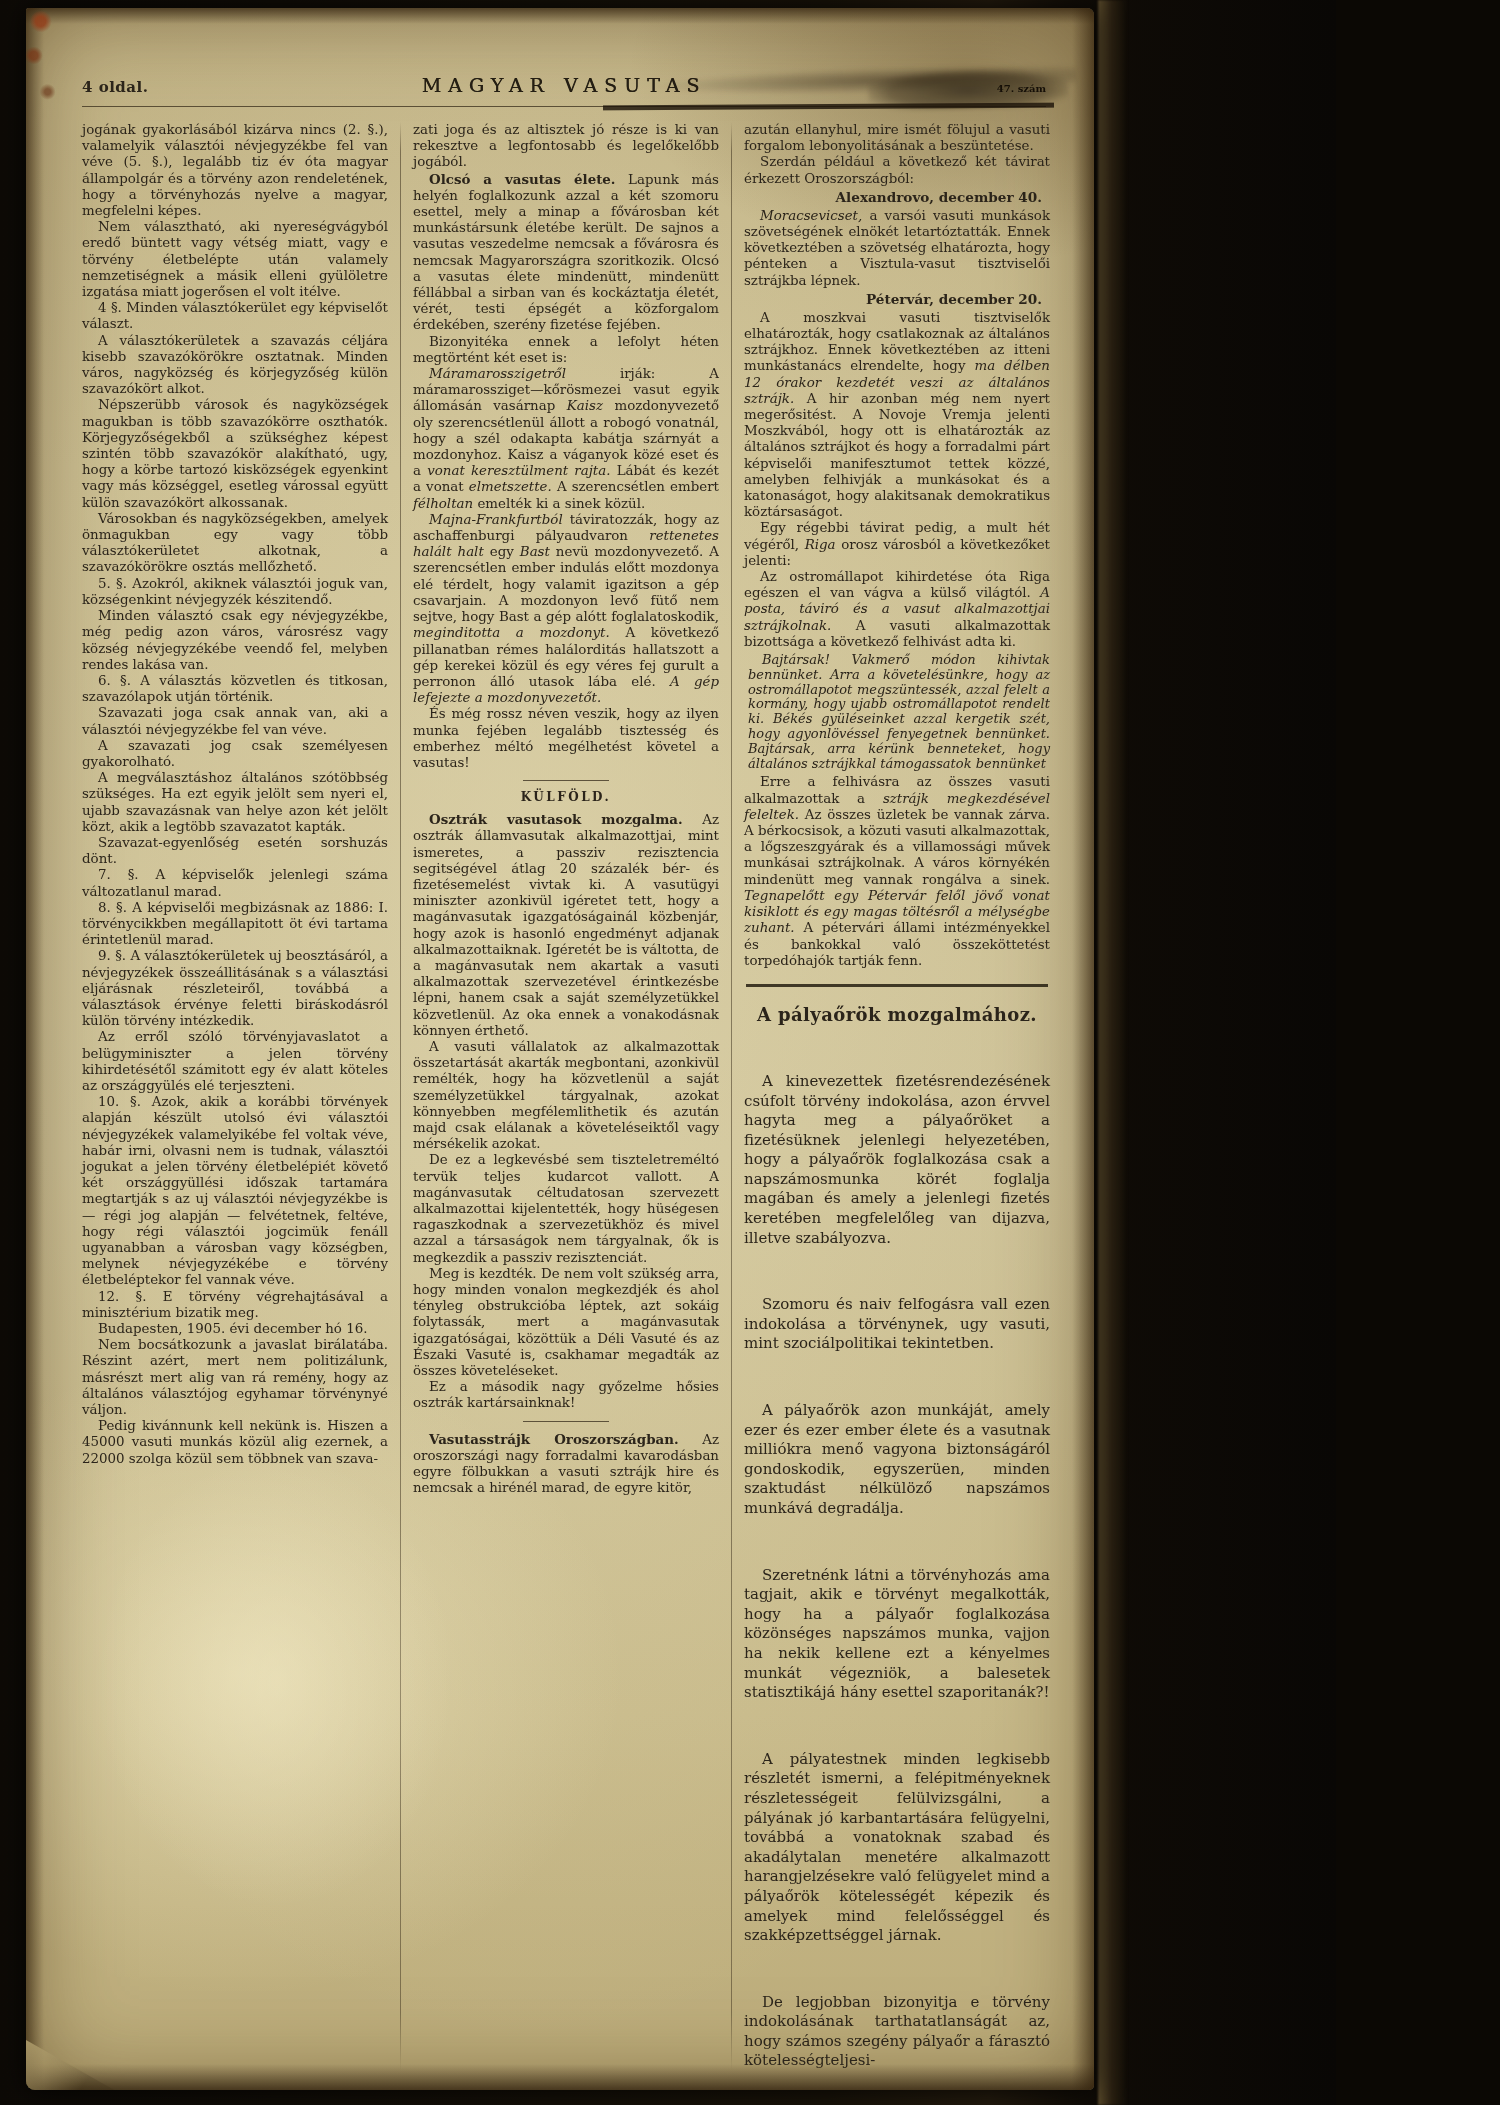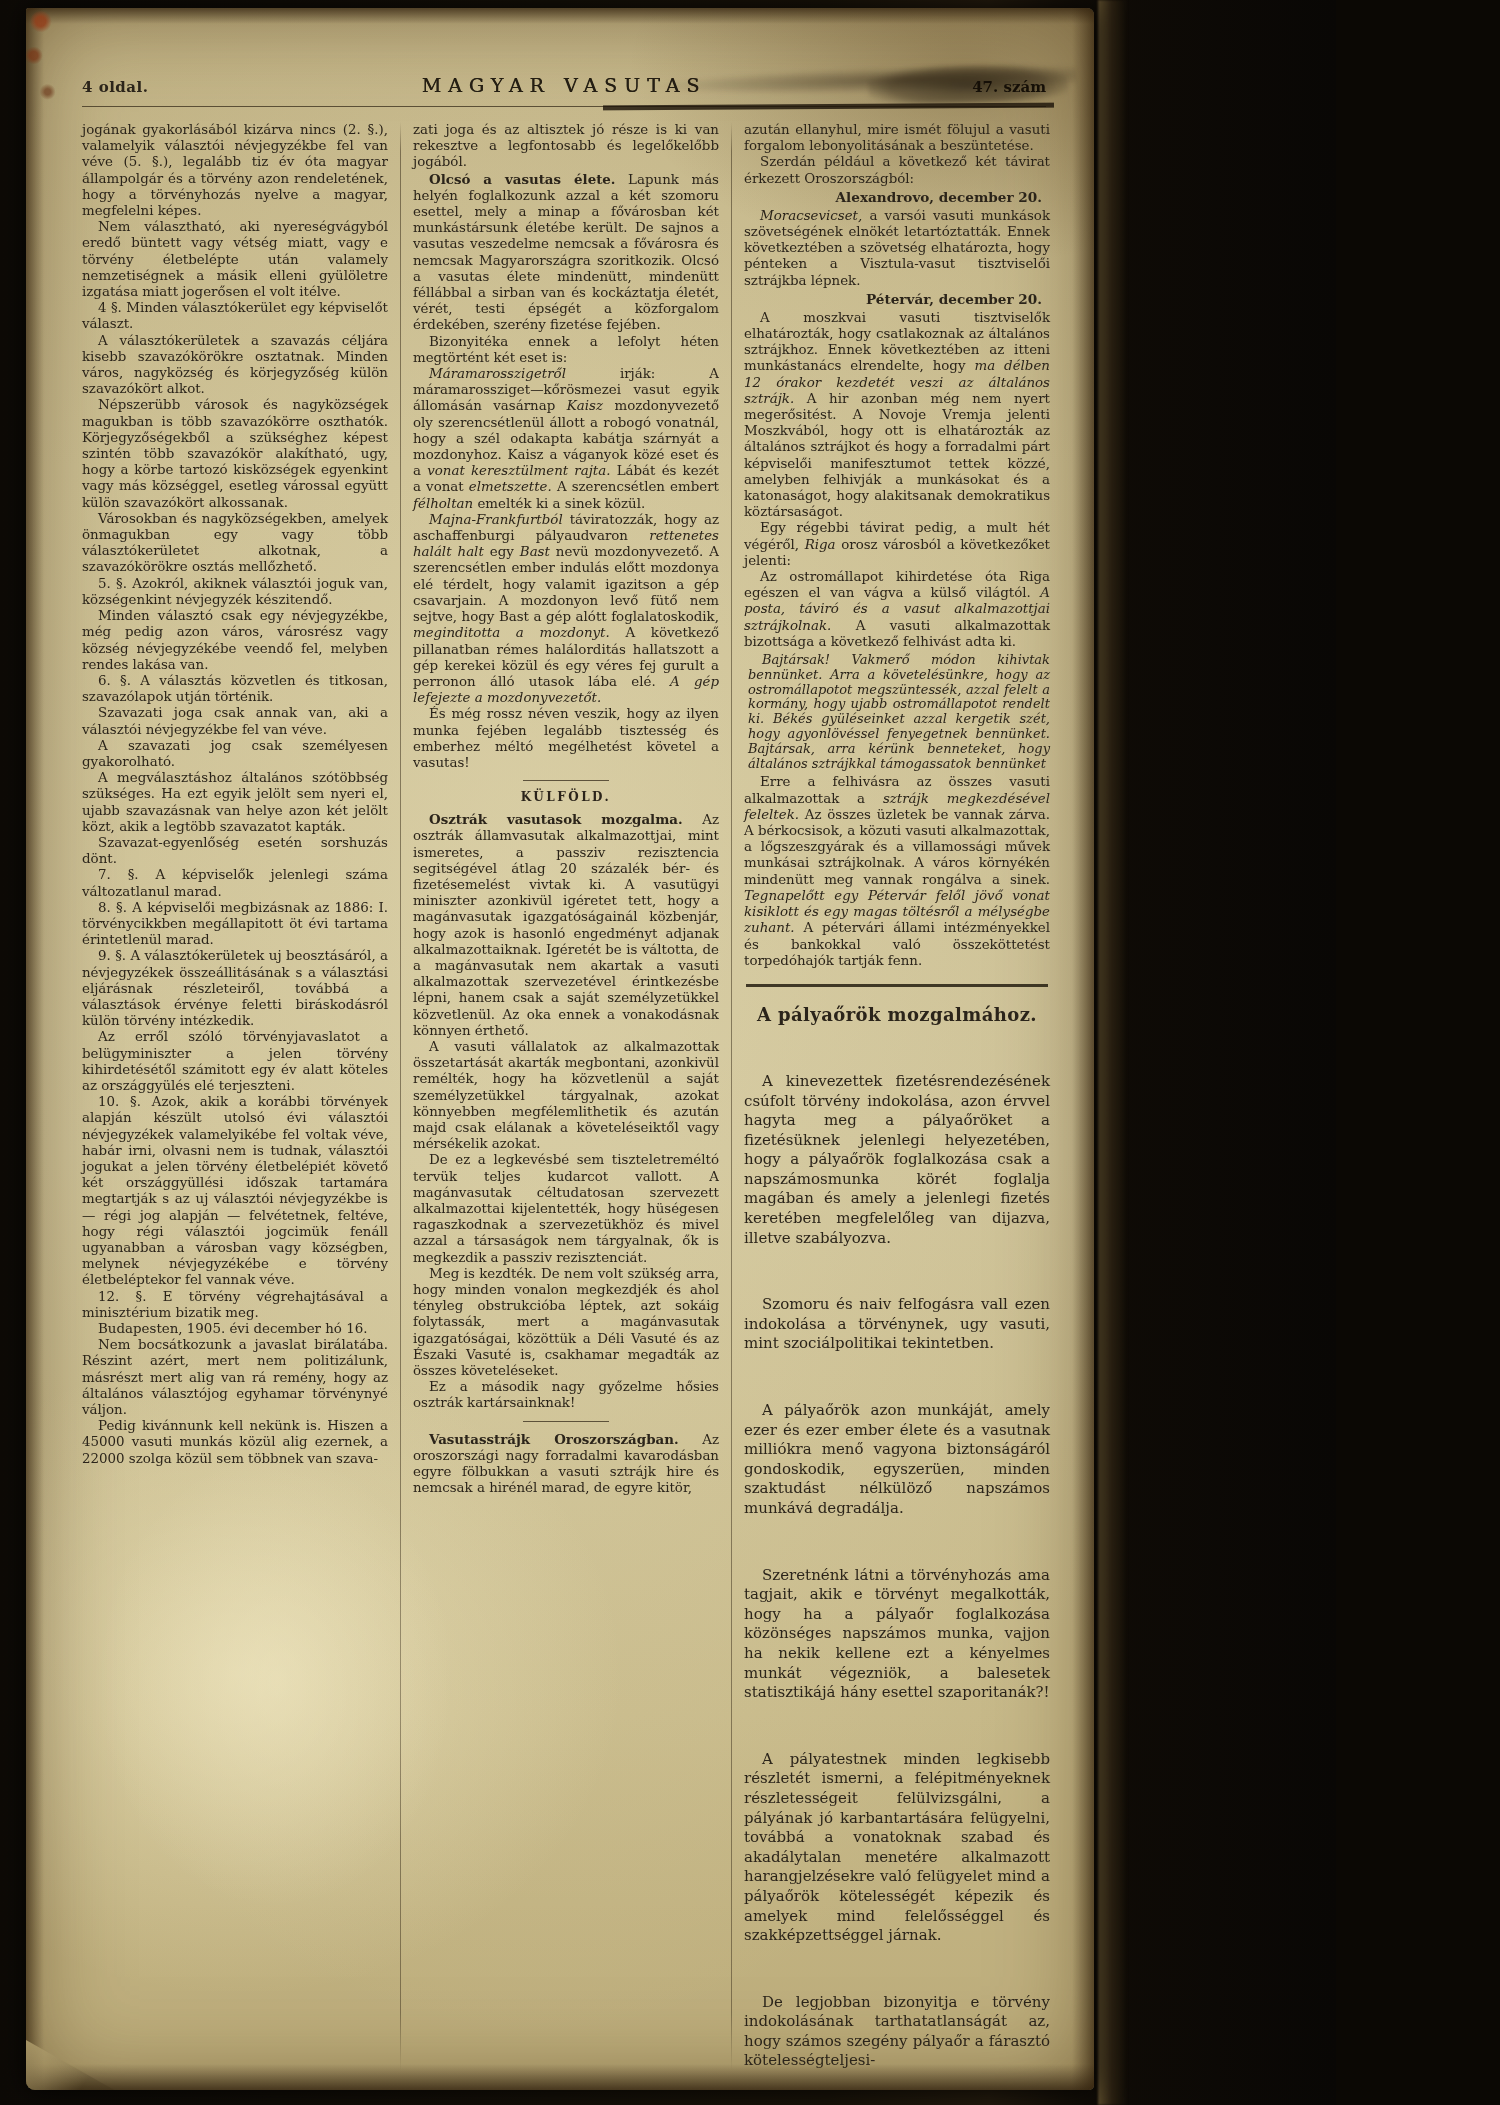--- a/index.html
+++ b/index.html
@@ -48,21 +48,21 @@
     transform:rotate(-1.6deg); filter:blur(2px); }
   .corner-curl { position:absolute; left:0; bottom:0; width:96px; height:64px;
     background:linear-gradient(125deg, rgba(190,172,120,.85), rgba(55,42,20,.2) 70%);
     clip-path:polygon(0 100%, 92% 100%, 0 22%); filter:blur(.6px); }
 
   .header { display:grid; grid-template-columns:1fr auto 1fr; align-items:baseline;
     padding:66px 48px 0 56px; }
   .h-left { font-size:15px; font-weight:bold; letter-spacing:.5px; }
   .h-center { font-size:19px; letter-spacing:7px; color:#241e13;
     text-shadow:.4px 0 0 currentColor; white-space:nowrap; }
-  .h-right { position:relative; text-align:right; font-size:15px; font-weight:bold; }
+  .h-right { position:relative; text-align:right; font-size:10px; font-weight:bold; }
   .issue-smudge { position:absolute; right:-22px; top:-13px; width:200px; height:38px;
     background:radial-gradient(ellipse at 50% 55%, rgba(24,17,8,.62), rgba(32,23,10,.4) 55%, transparent 78%);
     filter:blur(2px); transform:rotate(-1.5deg); }
   .issue-text { position:relative; color:#150f07; }
   .header-rule { position:relative; margin:8px 48px 13px 56px; height:5px; }
   .header-rule::before { content:""; position:absolute; left:0; right:0; top:2px; height:1px;
     background:rgba(55,44,26,.75); }
   .header-rule::after { content:""; position:absolute; left:54%; right:-8px; top:0; height:5px;
     background:rgba(26,18,8,.8); filter:blur(.6px); transform:rotate(-.35deg); }
 
@@ -152,21 +152,21 @@
           <p class="t-p">De ez a legkevésbé sem tiszteletreméltó tervük teljes kudarcot vallott. A magánvasutak céltudatosan szervezett alkalmazottai kijelentették, hogy hüségesen ragaszkodnak a szervezetükhöz és mivel azzal a társaságok nem tárgyalnak, ők is megkezdik a passziv rezisztenciát.</p>
           <p class="t-p">Meg is kezdték. De nem volt szükség arra, hogy minden vonalon megkezdjék és ahol tényleg obstrukcióba léptek, azt sokáig folytassák, mert a magánvasutak igazgatóságai, közöttük a Déli Vasuté és az Északi Vasuté is, csakhamar megadták az összes követeléseket.</p>
           <p class="t-p">Ez a második nagy győzelme hősies osztrák kartársainknak!</p>
           <div class="t-hr"></div>
           <p class="t-p"><b>Vasutasstrájk Oroszországban.</b> Az oroszországi nagy forradalmi kavarodásban egyre fölbukkan a vasuti sztrájk hire és nemcsak a hirénél marad, de egyre kitör,</p>
         </div>
       <div class="colrule"></div>
       <div class="col">
           <p class="t-pc">azután ellanyhul, mire ismét fölujul a vasuti forgalom lebonyolitásának a beszüntetése.</p>
           <p class="t-p">Szerdán például a következő két távirat érkezett Oroszországból:</p>
-          <p class="t-date">Alexandrovo, december 20.</p>
+          <p class="t-date">Alexandrovo, december 40.</p>
           <p class="t-p"><i>Moracsevicset,</i> a varsói vasuti munkások szövetségének elnökét letartóztatták. Ennek következtében a szövetség elhatározta, hogy pénteken a Visztula-vasut tisztviselői sztrájkba lépnek.</p>
           <p class="t-date">Pétervár, december 20.</p>
           <p class="t-p">A moszkvai vasuti tisztviselők elhatározták, hogy csatlakoznak az általános sztrájkhoz. Ennek következtében az itteni munkástanács elrendelte, hogy <i>ma délben 12 órakor kezdetét veszi az általános sztrájk.</i> A hir azonban még nem nyert megerősitést. A Novoje Vremja jelenti Moszkvából, hogy ott is elhatározták az általános sztrájkot és hogy a forradalmi párt képviselői manifesztumot tettek közzé, amelyben felhivják a munkásokat és a katonaságot, hogy alakitsanak demokratikus köztársaságot.</p>
           <p class="t-p">Egy régebbi távirat pedig, a mult hét végéről, <i>Riga</i> orosz városból a következőket jelenti:</p>
           <p class="t-p">Az ostromállapot kihirdetése óta Riga egészen el van vágva a külső világtól. <i>A posta, táviró és a vasut alkalmazottjai sztrájkolnak.</i> A vasuti alkalmazottak bizottsága a következő felhivást adta ki.</p>
           <p class="t-quote">Bajtársak! Vakmerő módon kihivtak bennünket. Arra a követelésünkre, hogy az ostromállapotot megszüntessék, azzal felelt a kormány, hogy ujabb ostromállapotot rendelt ki. Békés gyüléseinket azzal kergetik szét, hogy agyonlövéssel fenyegetnek bennünket. Bajtársak, arra kérünk benneteket, hogy általános sztrájkkal támogassatok bennünket</p>
           <p class="t-p">Erre a felhivásra az összes vasuti alkalmazottak a <i>sztrájk megkezdésével feleltek.</i> Az összes üzletek be vannak zárva. A bérkocsisok, a közuti vasuti alkalmazottak, a lőgszeszgyárak és a villamossági művek munkásai sztrájkolnak. A város környékén mindenütt meg vannak rongálva a sinek. <i>Tegnapelőtt egy Pétervár felől jövő vonat kisiklott és egy magas töltésről a mélységbe zuhant.</i> A pétervári állami intézményekkel és bankokkal való összeköttetést torpedóhajók tartják fenn.</p>
           <div class="t-rule"></div>
           <h1 class="t-h1">A pályaőrök mozgalmához.</h1>
           <p class="t-pb">A kinevezettek fizetésrendezésének csúfolt törvény indokolása, azon érvvel hagyta meg a pályaőröket a fizetésüknek jelenlegi helyezetében, hogy a pályaőrök foglalkozása csak a napszámosmunka körét foglalja magában és amely a jelenlegi fizetés keretében megfelelőleg van dijazva, illetve szabályozva.</p>

